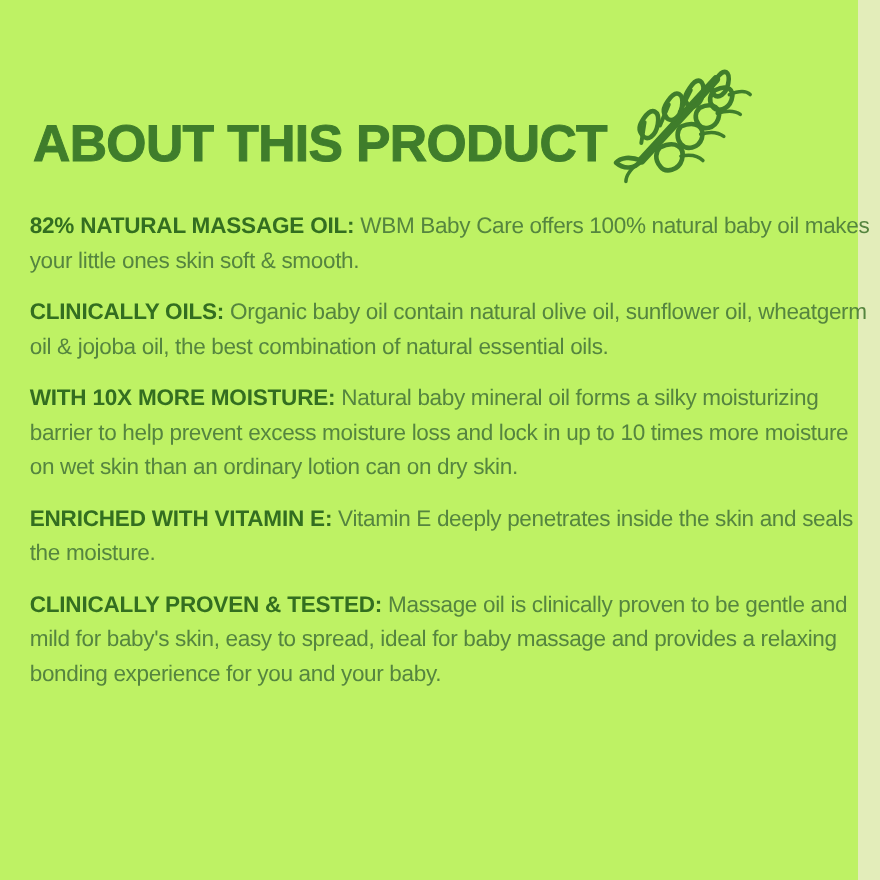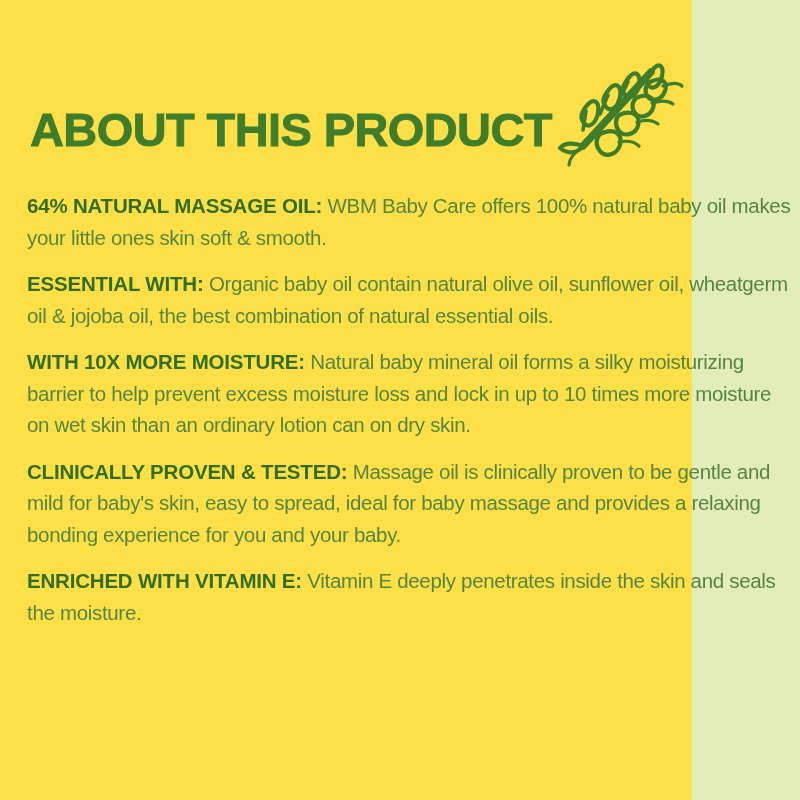--- a/index.html
+++ b/index.html
@@ -8,24 +8,24 @@
   }
   body {
     width: 800px;
     height: 800px;
     background: #e3edba;
     font-family: "DejaVu Sans", sans-serif;
     overflow: hidden;
   }
   .card {
     position: relative;
-    width: 692px;
+    width: 780px;
     height: 800px;
     box-sizing: border-box;
-    background: #fde047;
+    background: #bef264;
   }
   .wheat-icon {
     position: absolute;
     left: 555px;
     top: 42px;
     width: 130px;
     height: 130px;
   }
   .page-title {
     position: absolute;
@@ -112,34 +112,34 @@
         <path d="M28 104 C20 110 14 117 14 123" stroke-width="3.2"></path>
       </g>
     </svg>
   </div>
 
   <h1 class="page-title">ABOUT THIS PRODUCT</h1>
 
   <div class="features">
 
     <p class="feature">
-      <span class="feature-label">64% NATURAL MASSAGE OIL:</span><span class="feature-text"> WBM Baby Care offers 100% natural baby oil makes your little ones skin soft &amp; smooth.</span>
+      <span class="feature-label">82% NATURAL MASSAGE OIL:</span><span class="feature-text"> WBM Baby Care offers 100% natural baby oil makes your little ones skin soft &amp; smooth.</span>
     </p>
 
     <p class="feature">
-      <span class="feature-label">ESSENTIAL WITH:</span><span class="feature-text"> Organic baby oil contain natural olive oil, sunflower oil, wheatgerm oil &amp; jojoba oil, the best combination of natural essential oils.</span>
+      <span class="feature-label">CLINICALLY OILS:</span><span class="feature-text"> Organic baby oil contain natural olive oil, sunflower oil, wheatgerm oil &amp; jojoba oil, the best combination of natural essential oils.</span>
     </p>
 
     <p class="feature">
       <span class="feature-label">WITH 10X MORE MOISTURE:</span><span class="feature-text"> Natural baby mineral oil forms a silky moisturizing barrier to help prevent excess moisture loss and lock in up to 10 times more moisture on wet skin than an ordinary lotion can on dry skin.</span>
     </p>
 
     <p class="feature">
-      <span class="feature-label">CLINICALLY PROVEN &amp; TESTED:</span><span class="feature-text"> Massage oil is clinically proven to be gentle and mild for baby's skin, easy to spread, ideal for baby massage and provides a relaxing bonding experience for you and your baby.</span>
+      <span class="feature-label">ENRICHED WITH VITAMIN E:</span><span class="feature-text"> Vitamin E deeply penetrates inside the skin and seals the moisture.</span>
     </p>
 
     <p class="feature">
-      <span class="feature-label">ENRICHED WITH VITAMIN E:</span><span class="feature-text"> Vitamin E deeply penetrates inside the skin and seals the moisture.</span>
+      <span class="feature-label">CLINICALLY PROVEN &amp; TESTED:</span><span class="feature-text"> Massage oil is clinically proven to be gentle and mild for baby's skin, easy to spread, ideal for baby massage and provides a relaxing bonding experience for you and your baby.</span>
     </p>
 
   </div>
 
 </div>
 
 </body></html>

